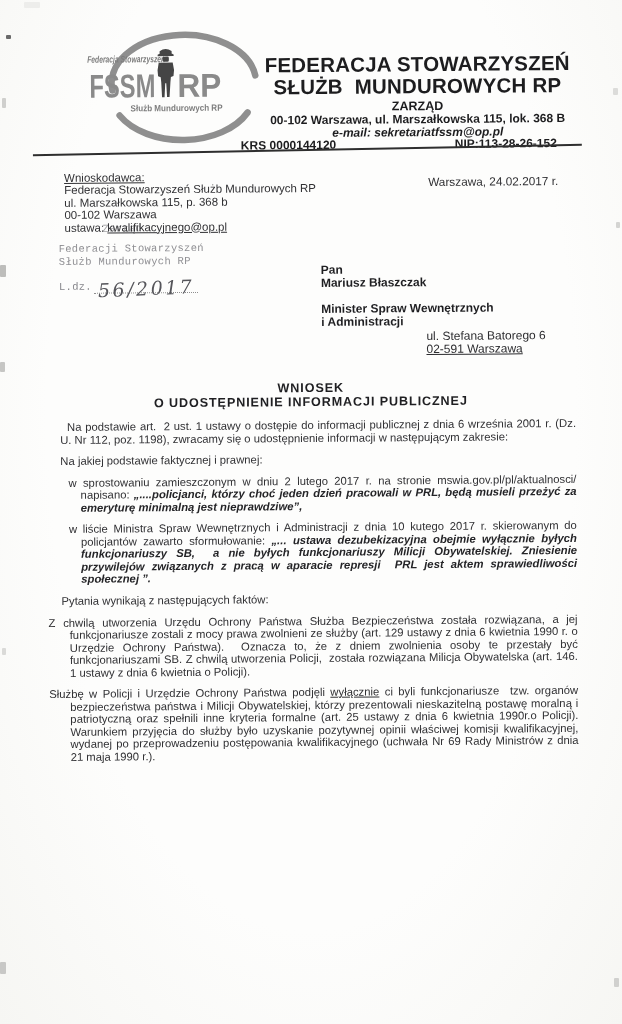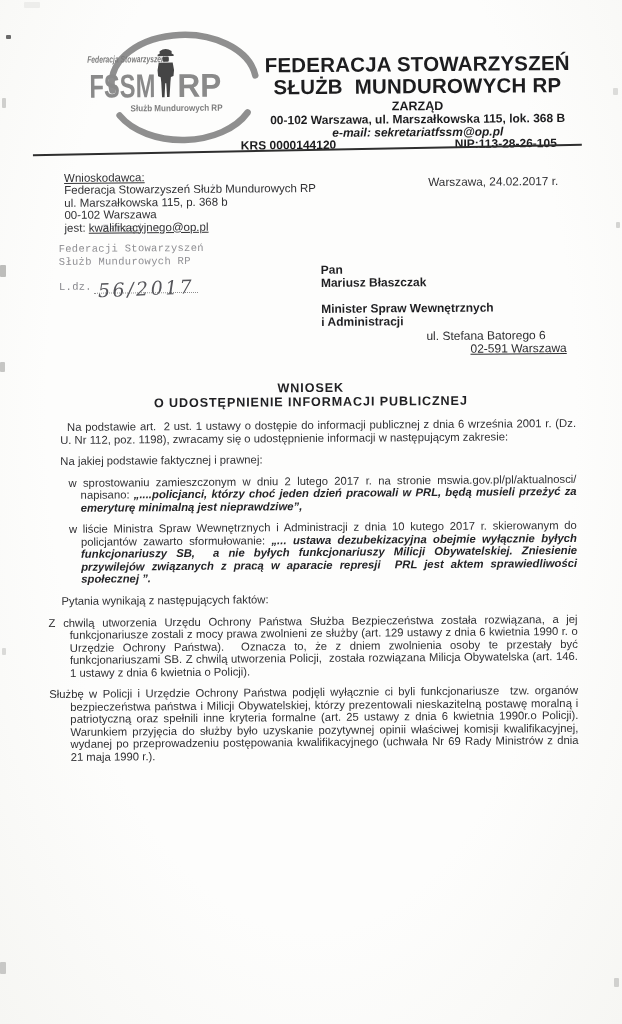--- a/index.html
+++ b/index.html
@@ -37,36 +37,36 @@
   .ldz-row { margin-top:4px; display:flex; align-items:flex-end; color:#85858a; }
   .ldz-line { position:relative; width:104px; height:20px; margin-left:2px; border-bottom:1.4px dotted #8f8f8f; }
   .ldz-number { position:absolute; left:4px; bottom:-3px; font-family:"DejaVu Serif", serif; font-style:italic;
                 font-size:19px; color:#55555a; letter-spacing:2.5px; transform:rotate(-2deg); white-space:nowrap; }
 
   
   .recipient { position:absolute; left:322px; top:264px; font-size:12px; line-height:12.6px; color:#1f1f22; }
   .recipient .bold { font-weight:700; }
   .recipient .gap { height:14px; }
   .rec-addr { margin-left:105px; margin-top:3px; font-weight:400; color:#2c2c2f; }
-  .rec-addr .u { text-decoration:underline;margin-left:44px; }
+  .rec-addr .u { text-decoration:underline; }
 
   
   .doc-title { position:absolute; left:0; top:381px; width:622px; text-align:center;
                font-size:12.6px; font-weight:700; letter-spacing:0.9px; line-height:14px; color:#1f1f22; }
 
   
   .docbody { position:absolute; left:47px; top:419px; width:529px; font-size:11.3px; line-height:12.55px;
              text-align:justify; color:#313134; }
   .para { margin:0 0 9px 0; }
   .first-indent { margin-left:13px; text-indent:7px; }
   .label { margin-left:13px; text-align:left; }
   .item { margin-left:21px; padding-left:12px; text-indent:-12px; }
   .hang { padding-left:21px; text-indent:-21px; }
   .s-bi { font-weight:700; font-style:italic; color:#242427; }
-  .s-u { }
+  .s-u { text-decoration:underline; }
 
   
   .speck { position:absolute; border-radius:1px; pointer-events:none; }
 </style>
 </head>
 <body>
 
 <div class="scan-page">
   <div class="tilt">
 
@@ -86,31 +86,31 @@
 
     <div class="head-block">
       <div class="org1">FEDERACJA STOWARZYSZEŃ</div>
       <div class="org2">SŁUŻB&nbsp; MUNDUROWYCH RP</div>
       <div class="unit">ZARZĄD</div>
       <div class="addr">00-102 Warszawa, ul. Marszałkowska 115, lok. 368 B</div>
       <div class="mail">e-mail: sekretariatfssm@op.pl</div>
     </div>
     <div class="krs-row">
       <span>KRS 0000144120</span>
-      <span>NIP:113-28-26-105</span>
+      <span>NIP:113-28-26-152</span>
     </div>
     <div class="divider"></div>
 
     <div class="sender">
       <div class="u">Wnioskodawca:</div>
       <div>Federacja Stowarzyszeń Służb Mundurowych RP</div>
       <div>ul. Marszałkowska 115, p. 368 b</div>
       <div>00-102 Warszawa</div>
       <div>
-        <span>jest: </span><span class="u">kwalifikacyjnego@op.pl</span>
+        <span>ustawa: </span><span class="u">kwalifikacyjnego@op.pl</span>
       </div>
     </div>
 
     <div class="date-line">Warszawa, 24.02.2017 r.</div>
 
     <div class="stamp">
       <div class="s1">Zarząd</div>
       <div class="s2">Federacji Stowarzyszeń</div>
       <div class="s3">Służb Mundurowych RP</div>
       <div class="ldz-row">

